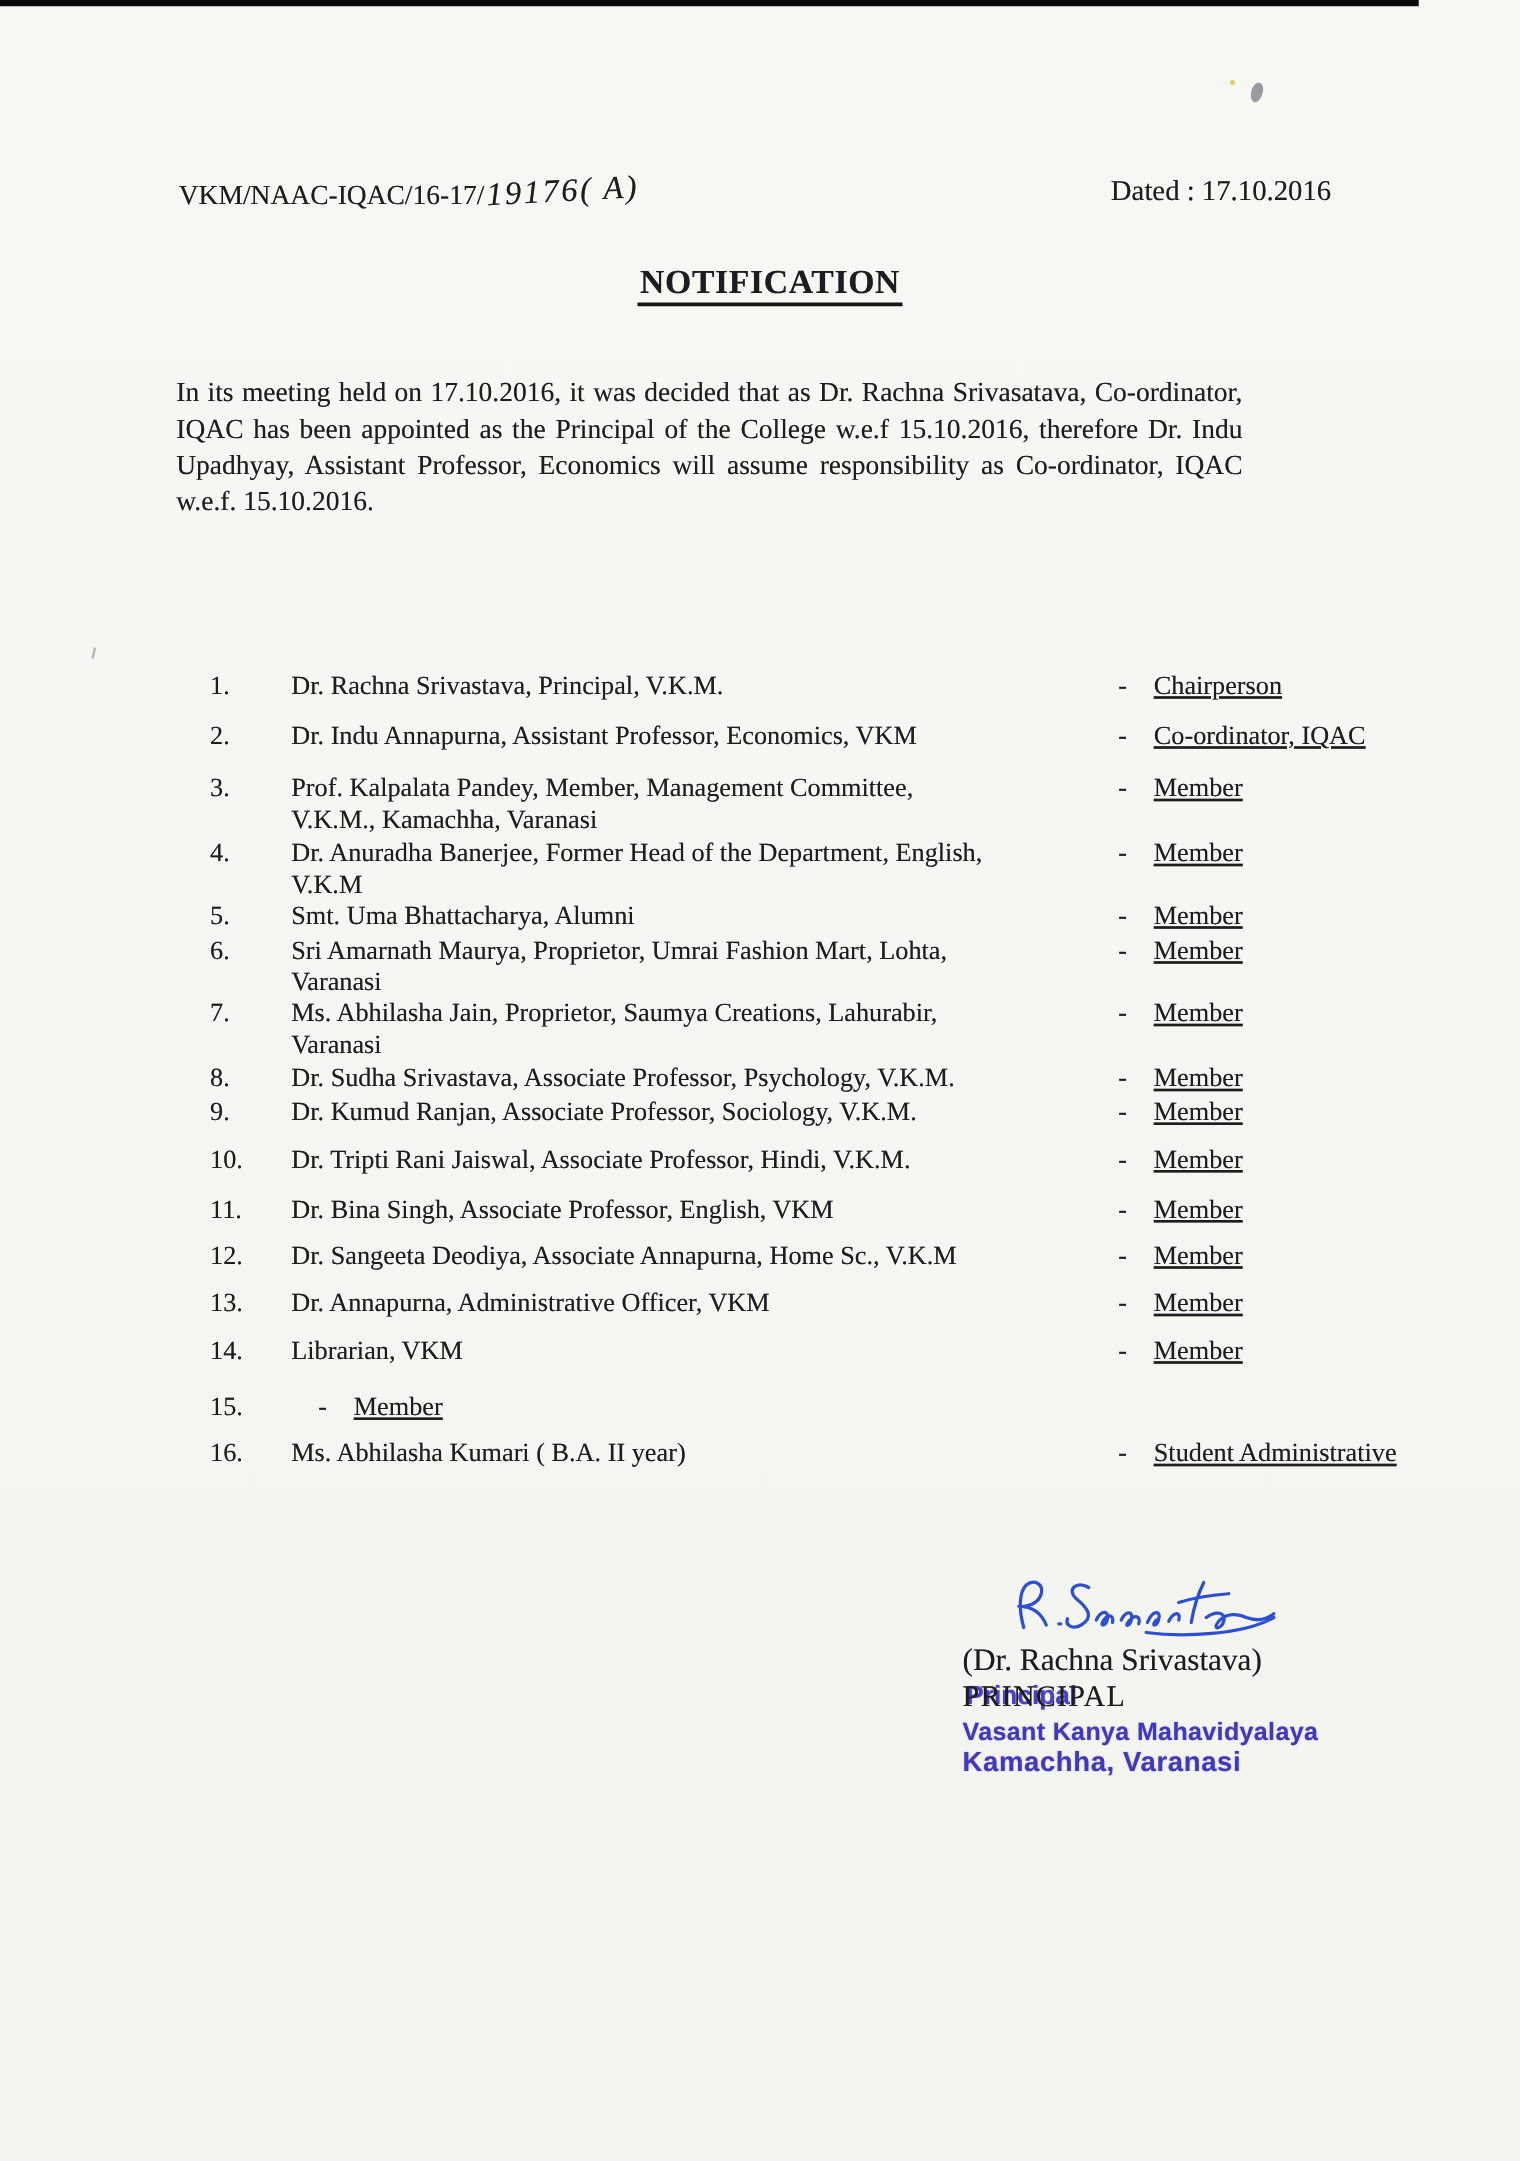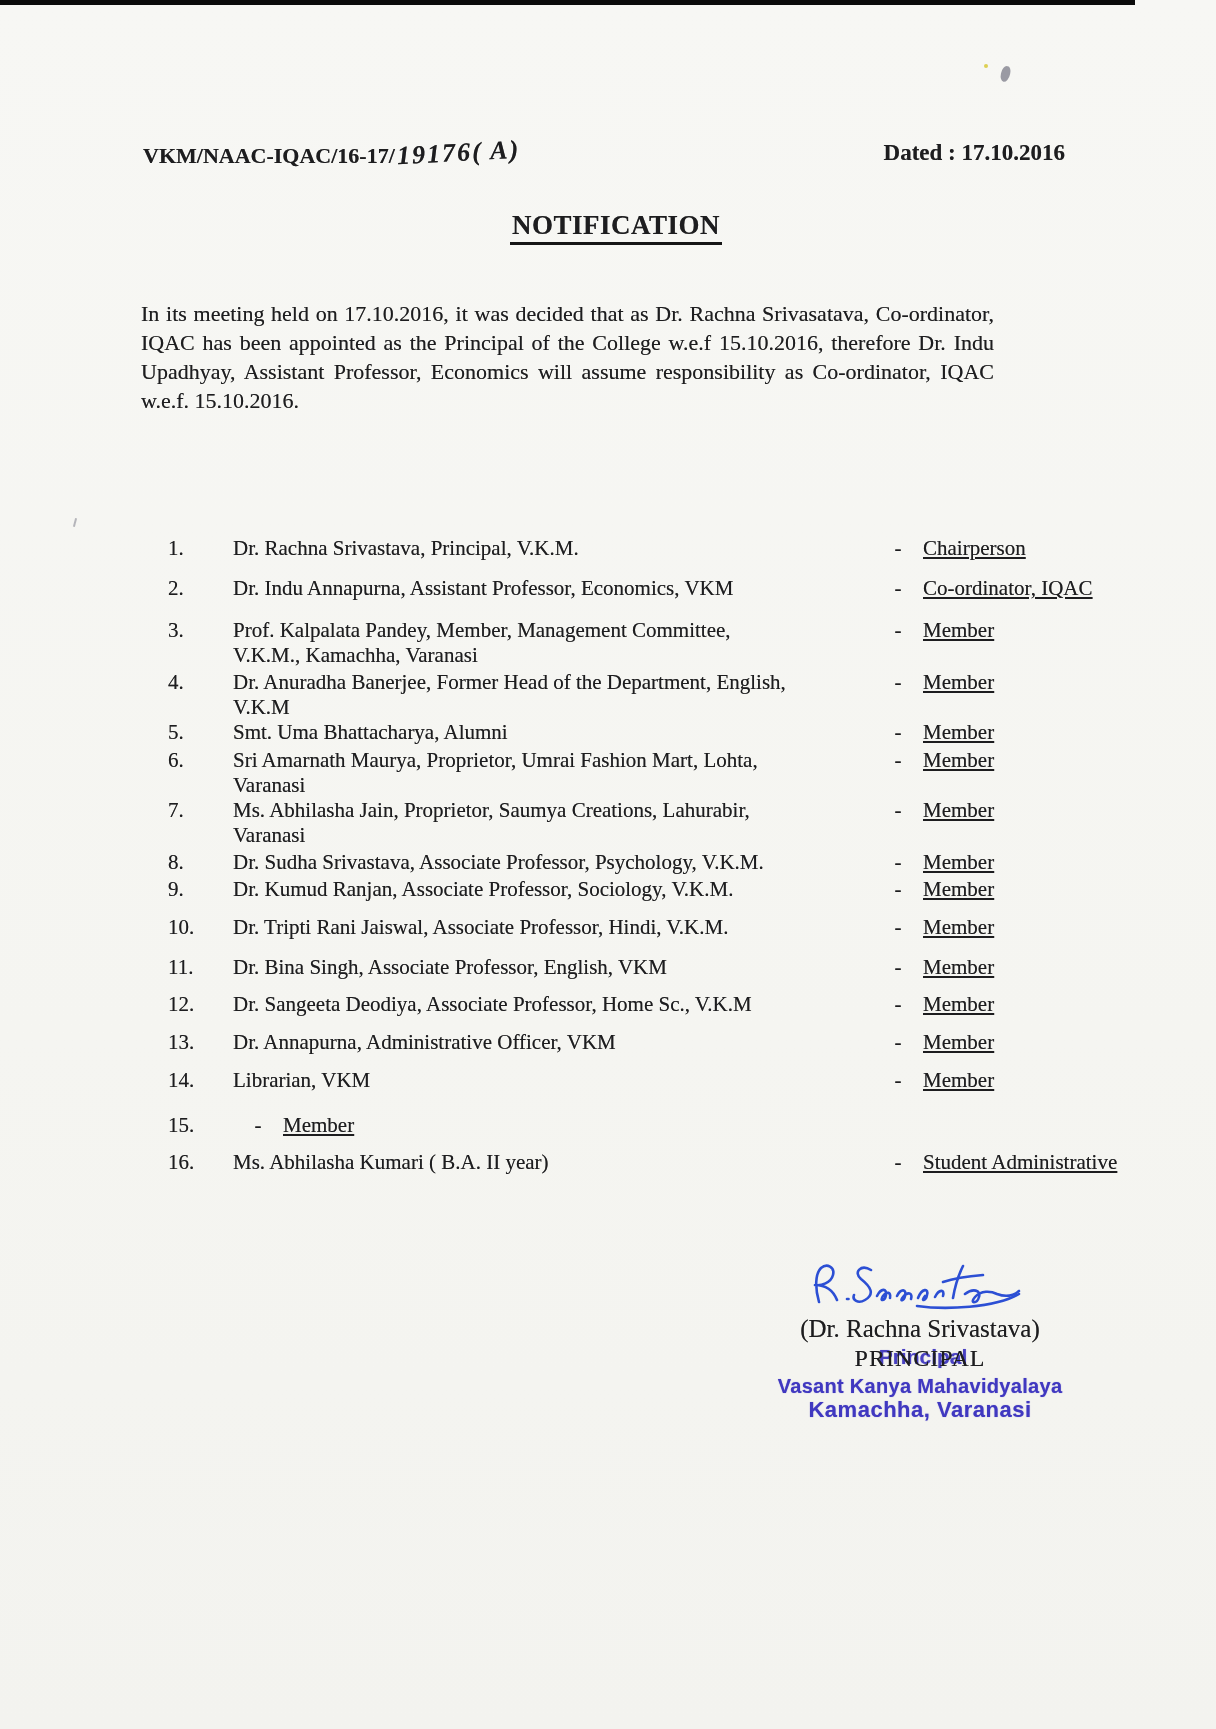--- a/index.html
+++ b/index.html
@@ -12,21 +12,21 @@
     color:#1d1d1f;
     overflow:hidden;
   }
   .ink { text-shadow:0 0 0.5px rgba(20,20,20,0.55); }
 
   .scan-topbar { position:absolute; top:0; left:0; width:1135px; height:5px; background:#0b0b0b; }
   .speck-gray { position:absolute; top:66px; left:1001px; width:9px; height:16px; background:#8a8a94; border-radius:50% 40% 55% 45%; transform:rotate(12deg); opacity:.85; }
   .speck-yellow { position:absolute; top:64px; left:984px; width:4px; height:4px; background:#d6c52a; border-radius:50%; opacity:.8; }
   .speck-tick { position:absolute; top:518px; left:74px; width:2px; height:9px; background:#9a9aa2; transform:rotate(14deg); opacity:.7; }
 
-  .refline { position:absolute; top:140px; left:143px; width:922px; display:flex; justify-content:space-between; align-items:flex-start; font-size:22px; white-space:nowrap;font-weight:bold; }
+  .refline { position:absolute; top:140px; left:143px; width:922px; display:flex; justify-content:space-between; align-items:flex-start; font-size:22px; white-space:nowrap; }
   .ref-left { display:flex; align-items:baseline; }
   .ref-handwritten {
     font-size:26px; font-style:italic; letter-spacing:2px;
     transform:rotate(-3deg); display:inline-block; position:relative; top:-2px; margin-left:2px;
   }
   .dateline { font-size:23px; }
 
   .title-wrap { position:absolute; top:210px; left:0; width:1216px; }
   .title-text {
     position:absolute; left:510px; top:0;
@@ -55,21 +55,21 @@
   .row:nth-child(8){margin-bottom:2px}
   .row:nth-child(9){margin-bottom:13px}
   .row:nth-child(10){margin-bottom:15px}
   .row:nth-child(11){margin-bottom:12px}
   .row:nth-child(12){margin-bottom:13px}
   .row:nth-child(13){margin-bottom:13px}
   .row:nth-child(14){margin-bottom:20px}
   .row:nth-child(15){margin-bottom:12px}
   .row:nth-child(16) .cell-role { line-height:37px; margin-top:-6px; }
 
-  .signature-block { position:absolute; top:1258px; left:770px; width:300px; text-align:center; }
+  .signature-block { position:absolute; top:1258px; left:770px; width:300px; text-align:left; }
   .sig-scrawl { display:block; margin:0 auto; width:230px; height:56px; }
   .sig-name { font-size:25px; line-height:30px; }
   .sig-designation-wrap { position:relative; height:30px; }
   .sig-designation { position:relative; z-index:2; font-size:24px; letter-spacing:1px; line-height:28px; }
   .stamp { font-family:"Liberation Sans","DejaVu Sans",sans-serif; font-weight:bold; color:#4038c0; text-shadow:0 0 1px rgba(64,56,192,0.55); }
   .stamp-title { position:absolute; z-index:1; top:-1px; left:3px; width:100%; font-size:21px; line-height:28px; opacity:.95; }
   .stamp-org { font-size:20px; line-height:24px; letter-spacing:0.3px; white-space:nowrap; }
   .stamp-place { font-size:22px; line-height:23px; letter-spacing:0.5px; }
 </style>
 </head>
@@ -181,21 +181,21 @@
       <span class="cell-no">11.</span>
       <span class="cell-name">
           <span class="name-inner">Dr. Bina Singh, Associate Professor, English, VKM</span>
         </span>
       <span class="cell-dash">-</span>
       <span class="cell-role">Member</span>
     </div>
     <div class="row">
       <span class="cell-no">12.</span>
       <span class="cell-name">
-          <span class="name-inner">Dr. Sangeeta Deodiya, Associate Professor, Home Sc., V.K.M</span>
+          <span class="name-inner">Dr. Sangeeta Deodiya, Associate Annapurna, Home Sc., V.K.M</span>
         </span>
       <span class="cell-dash">-</span>
       <span class="cell-role">Member</span>
     </div>
     <div class="row">
       <span class="cell-no">13.</span>
       <span class="cell-name">
           <span class="name-inner">Dr. Annapurna, Administrative Officer, VKM</span>
         </span>
       <span class="cell-dash">-</span>

